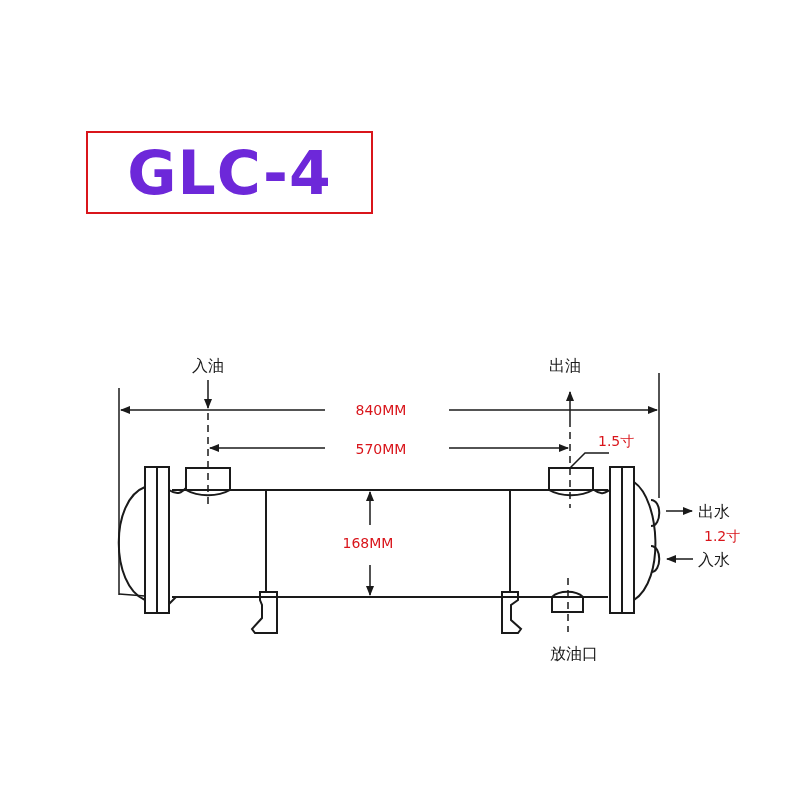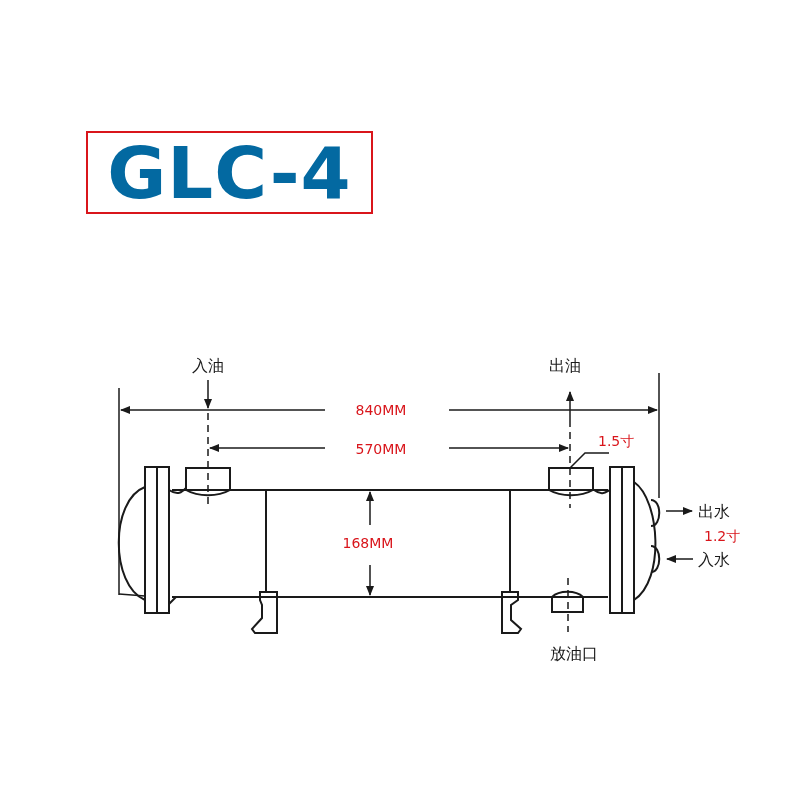--- a/index.html
+++ b/index.html
@@ -3,22 +3,22 @@
 <meta charset="utf-8">
 <style>
   html, body { margin: 0; padding: 0; background: #ffffff; }
   body { width: 800px; height: 800px; position: relative; overflow: hidden; font-family: "DejaVu Sans", sans-serif; }
   .title-box {
     position: absolute; left: 86px; top: 131px; width: 287px; height: 83px;
     border: 2px solid #d9151b; box-sizing: border-box;
     display: flex; align-items: center; justify-content: center;
   }
   .title-text {
-    color: #0369a1; font-family: "DejaVu Sans", sans-serif; font-weight: bold;
-    font-size: 72px; letter-spacing: 1px; line-height: 1;
+    color: #6d28d9; font-family: "DejaVu Sans", sans-serif; font-weight: bold;
+    font-size: 60px; letter-spacing: 1px; line-height: 1;
   }
   svg { position: absolute; left: 0; top: 0; }
   .lbl { font-family: "DejaVu Sans", sans-serif; font-size: 16px; fill: #1a1a1a; }
   .dim { font-family: "DejaVu Sans", sans-serif; font-size: 14px; fill: #d9151b; }
 </style>
 </head>
 <body>
 
 <div class="title-box">
   <span class="title-text">GLC-4</span>

